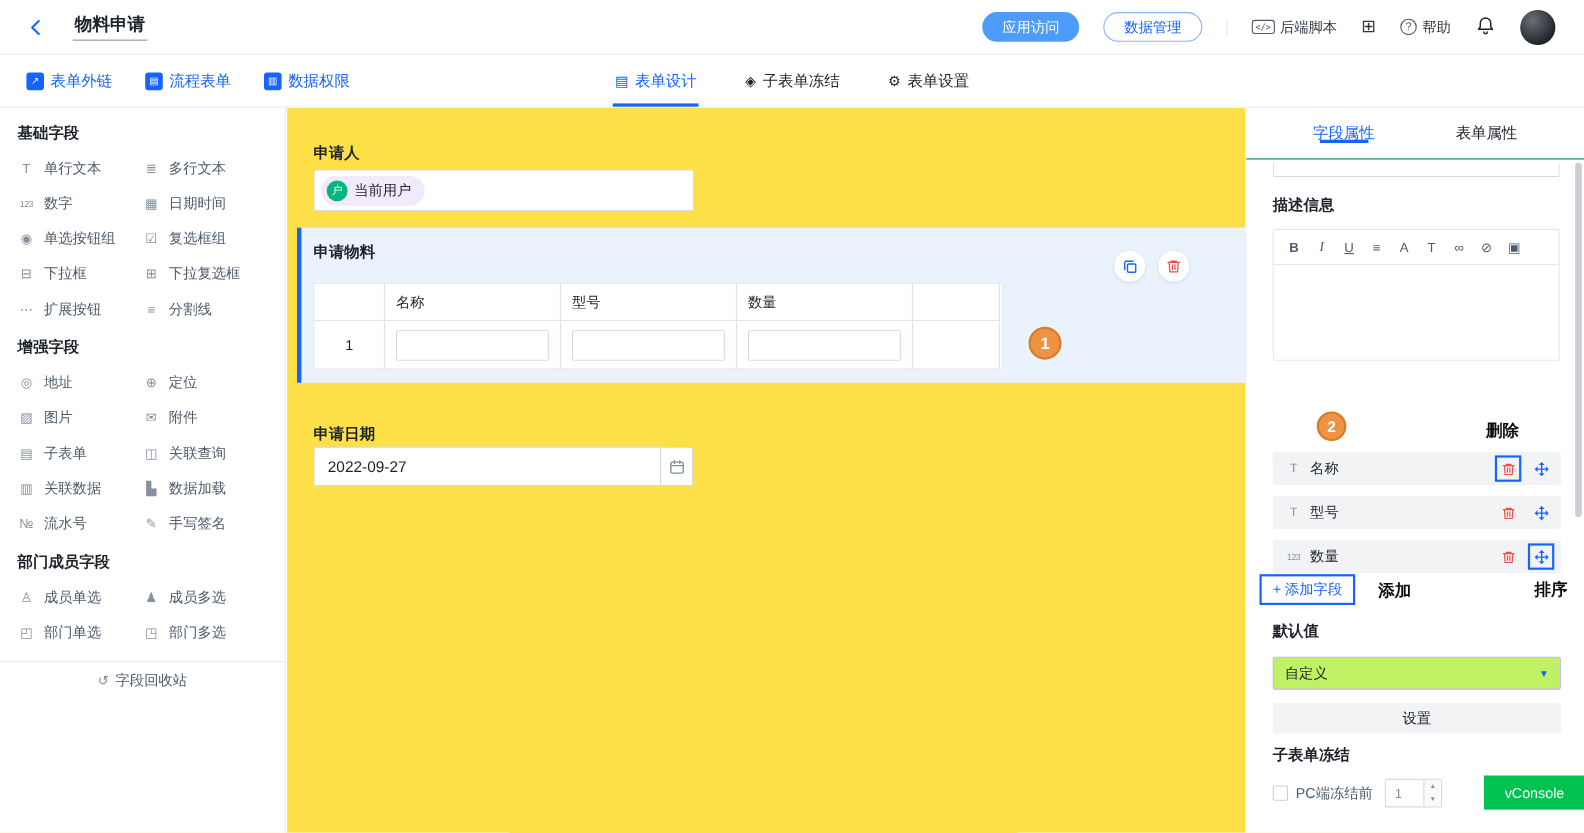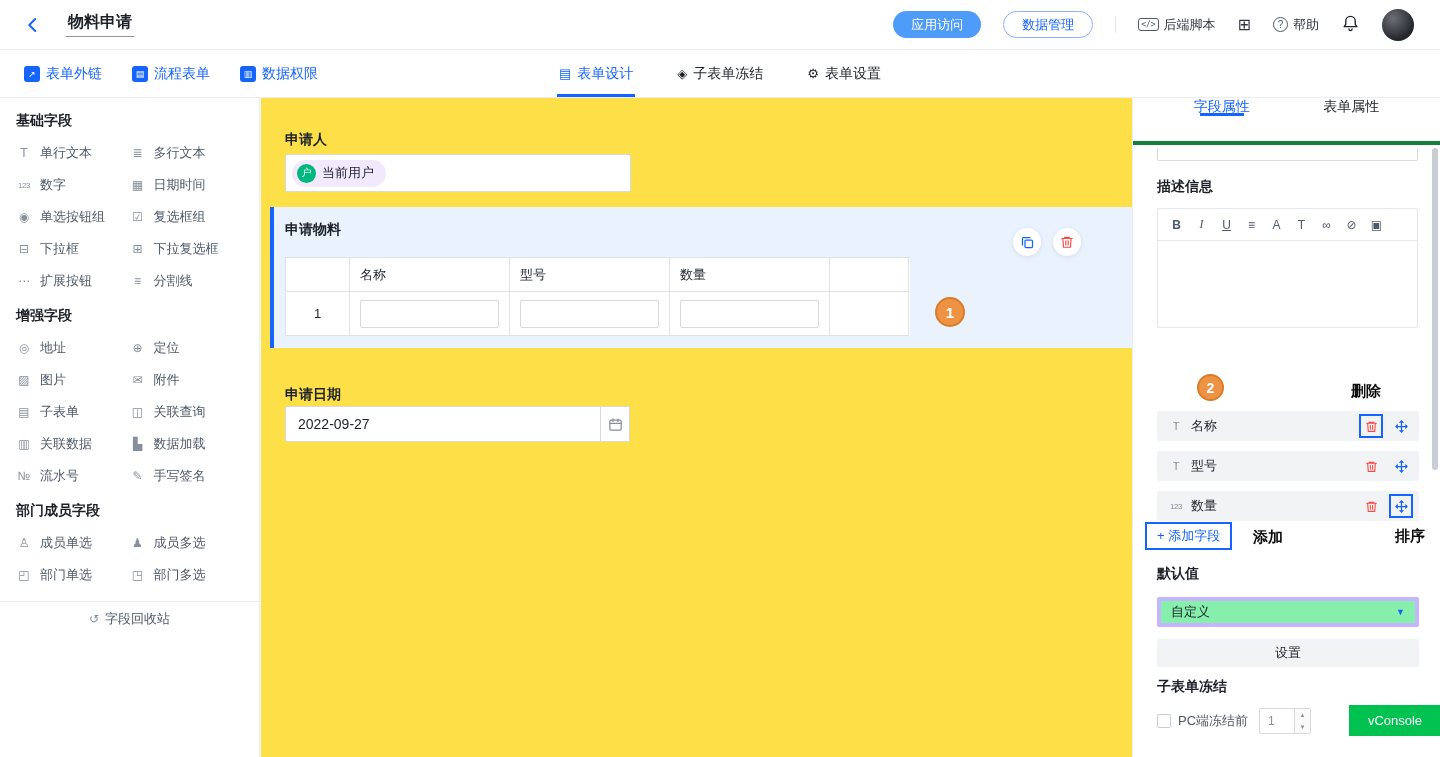--- a/index.html
+++ b/index.html
@@ -83,21 +83,21 @@
 
   .date-group { position:absolute; left:24px; top:308px; display:flex; }
   .date-input { width:316px; height:36px; border:1px solid #d9d9d9; border-radius:2px 0 0 2px; background:#fff;
                 display:flex; align-items:center; padding:12px 12px; font-size:14px; cursor:text; }
   .date-icbx { width:29px; height:36px; border:1px solid #d9d9d9; border-left:none; border-radius:0 2px 2px 0;
                display:flex; align-items:center; justify-content:center; background:#fff; }
 
   
   .panel { position:absolute; right:0; top:98px; width:308px; bottom:0; background:#fff;
            border-left:1px solid #ebedf0; }
-  .ptabs { height:47px; border-bottom:4px solid #15803d; display:flex; align-items:flex-start; justify-content:space-evenly;gap:13px; }
+  .ptabs { height:47px; border-bottom:1px solid #15803d; display:flex; align-items:center; justify-content:space-evenly;gap:13px; }
   .ptab { display:flex; align-items:center; font-size:14px; color:#1d2129; position:relative; }
   .ptab.active { color:#1664ff; }
   .ptab.active::after { content:""; position:absolute; left:50%; transform:translateX(-50%); bottom:0;
                         width:44px; height:3px; background:#1664ff; }
   .pcut { position:absolute; left:24px; right:22px; top:50px; height:13px; border:1px solid #d9d9d9;
           border-top:none; border-radius:0 0 2px 2px; }
   .plabel { position:absolute; left:24px; font-size:14px; font-weight:600; }
   .editor { position:absolute; left:24px; right:22px; top:110px; height:120px; border:1px solid #e5e6eb; border-radius:2px; }
   .editor-bar { height:32px; border-bottom:1px solid #e5e6eb; display:flex; align-items:center; padding:0 6px; }
   .et { width:25px; text-align:center; color:#4e5969; font-size:12px; }
@@ -108,22 +108,22 @@
 
   .prow { position:absolute; left:24px; width:262px; height:30px; background:#f2f3f5; border-radius:2px;
           display:flex; align-items:center; padding:0 6px 0 10px; gap:6px; font-size:13px; }
   .prow .ic { color:#86909c; font-size:11px; width:18px; text-align:center; flex:none; }
   .prow .ic.num { font-size:8px; letter-spacing:-0.5px; }
   .prow .sp { flex:1; }
   .row-btn { width:24px; height:24px; display:flex; align-items:center; justify-content:center; flex:none; }
   .ann-ring { border:2px solid #1664ff; }
   .add-wrap { position:absolute; left:12px; top:424px; border:2px solid #1664ff; padding:3px 10px; background:transparent; }
   .add-btn { color:#1664ff; font-size:13px; }
-  .psel { position:absolute; left:24px; top:499px; width:262px; height:30px; border:4px solid #c4b5fd; border-radius:2px;
-          display:flex; align-items:center; padding:0 10px; font-size:13px; background:#86efac; }
+  .psel { position:absolute; left:24px; top:499px; width:262px; height:30px; border:1px solid #c4b5fd; border-radius:2px;
+          display:flex; align-items:center; padding:0 10px; font-size:13px; background:#bef264; }
   .psel .caret { margin-left:auto; color:#1664ff; font-size:9px; }
   .pset { position:absolute; left:24px; top:541px; width:262px; height:28px; background:#f2f3f5; border-radius:2px;
           font-size:13px; display:flex; align-items:center; justify-content:center; color:#1d2129; }
   .pfree { position:absolute; left:24px; top:610px; display:flex; align-items:center; gap:7px; font-size:13px; color:#4e5969; }
   .cbx { width:14px; height:14px; border:1px solid #c9cdd4; border-radius:2px; background:#fff; flex:none; }
   .numin { width:52px; height:26px; border:1px solid #d9d9d9; border-radius:2px; display:flex; align-items:stretch; margin-left:4px; background:#fff; }
   .numin .v { flex:1; padding-left:8px; color:#86909c; font-size:12px; display:flex; align-items:center; }
   .numin .step { width:16px; border-left:1px solid #d9d9d9; display:flex; flex-direction:column; background:#fafafa; }
   .numin .step span { flex:1; font-size:6px; color:#86909c; display:flex; align-items:center; justify-content:center; }
   .vconsole { position:absolute; left:216px; top:607px; width:92px; height:31px; background:#00c250; color:#fff;

